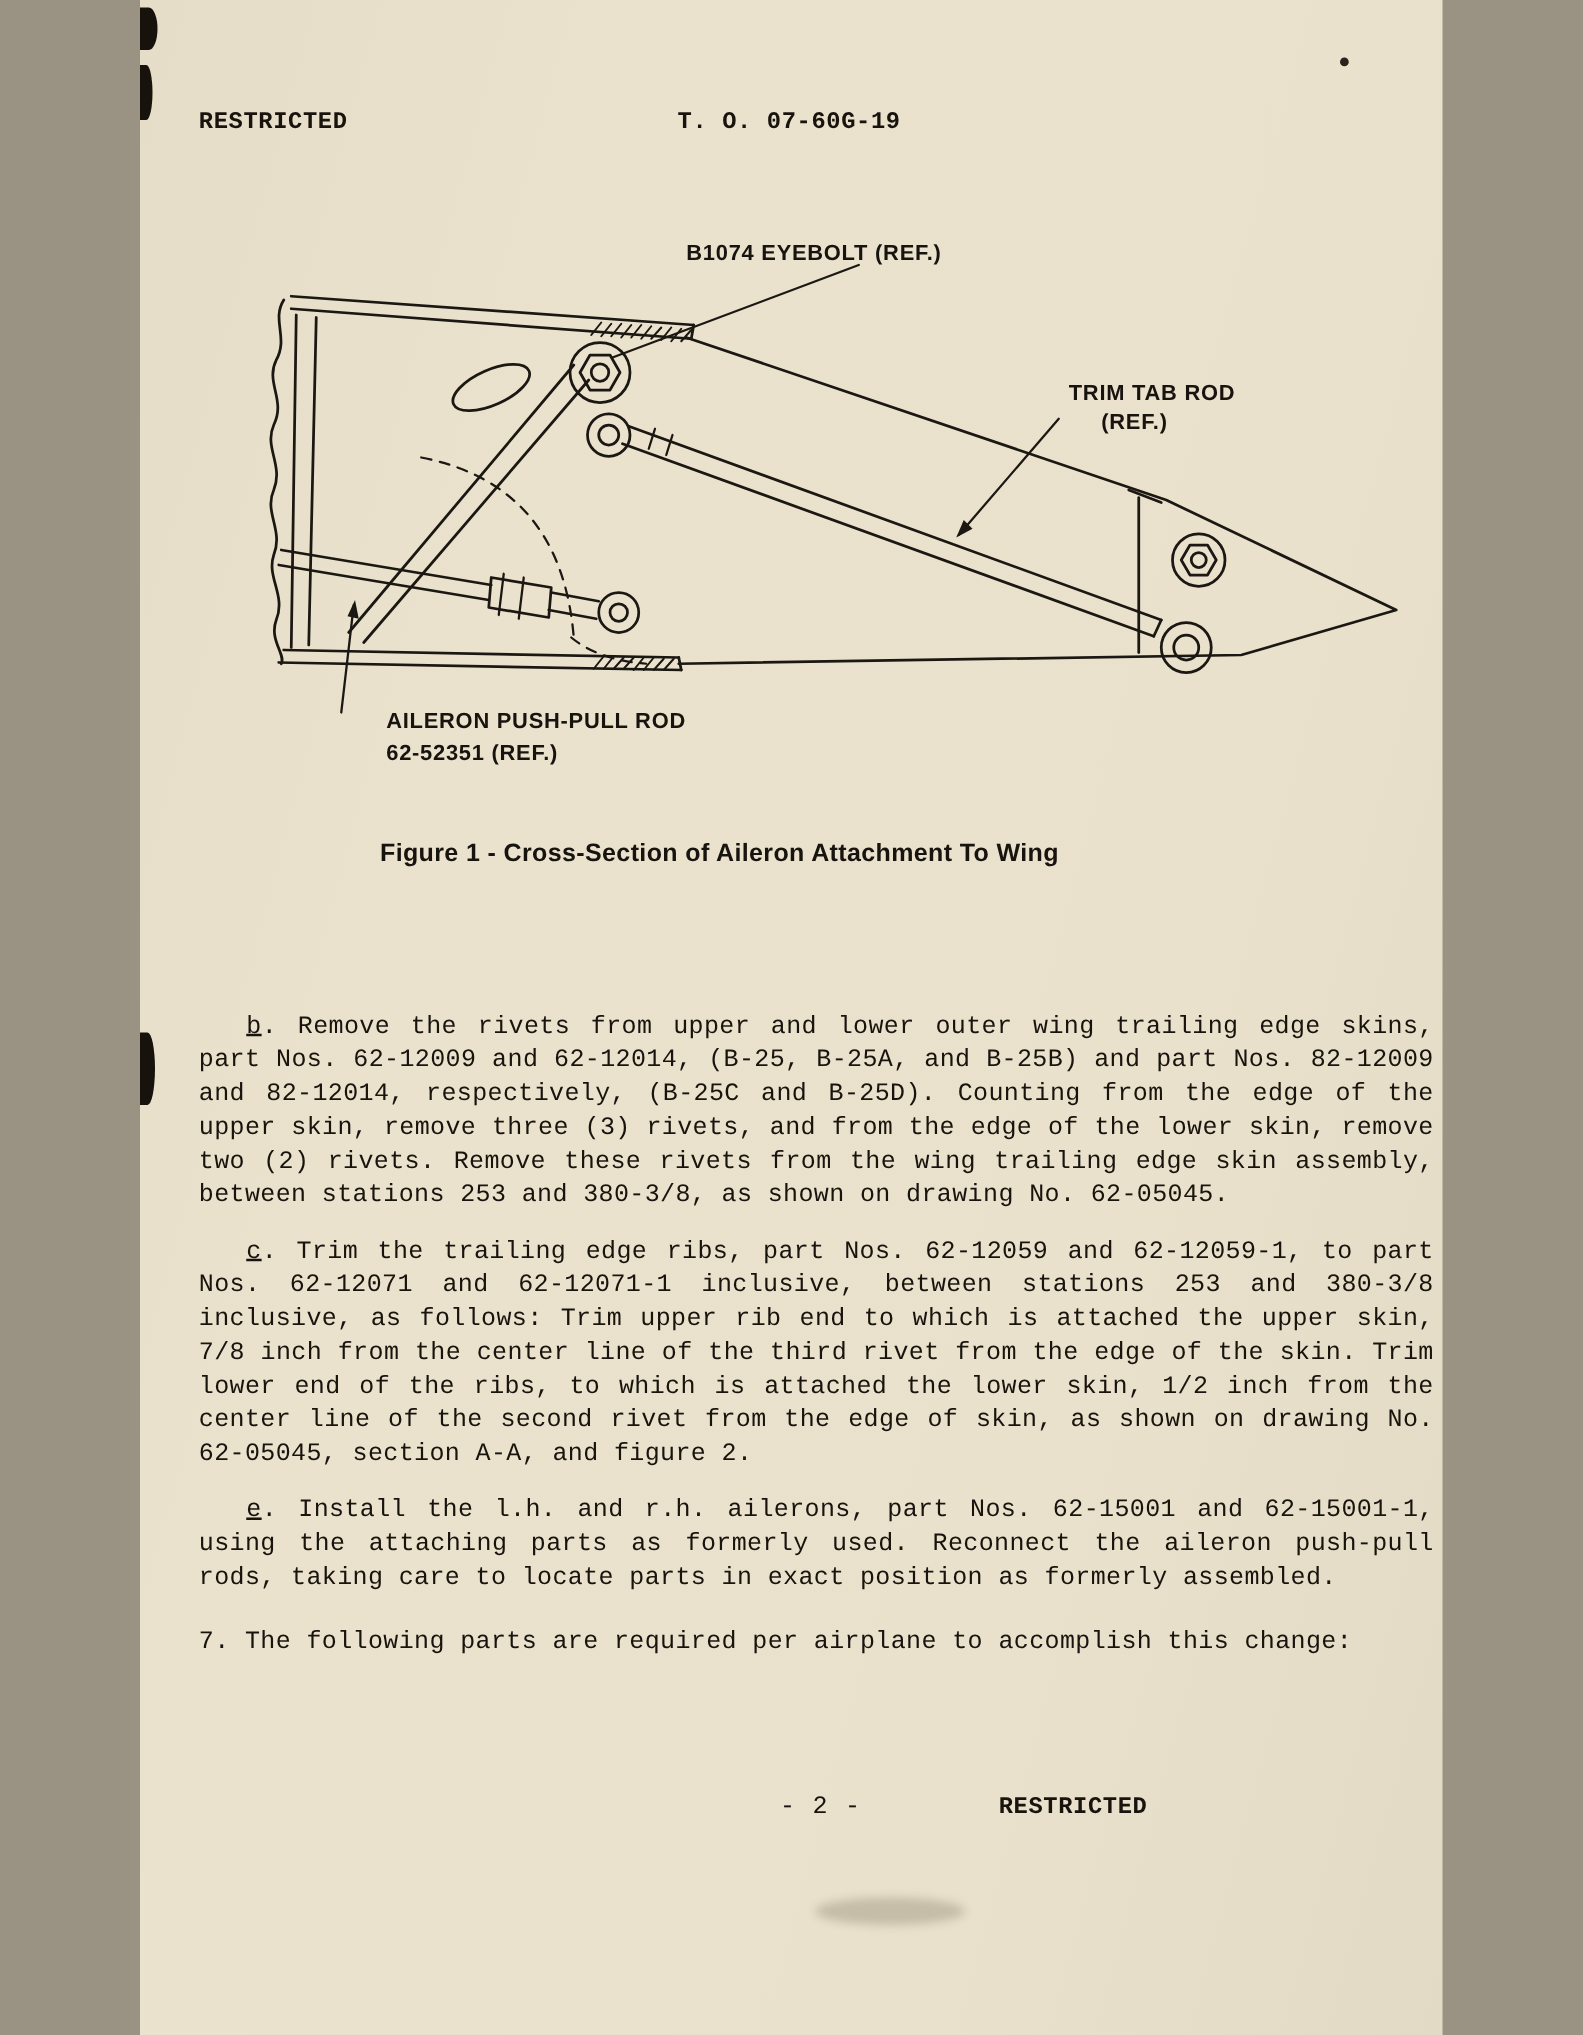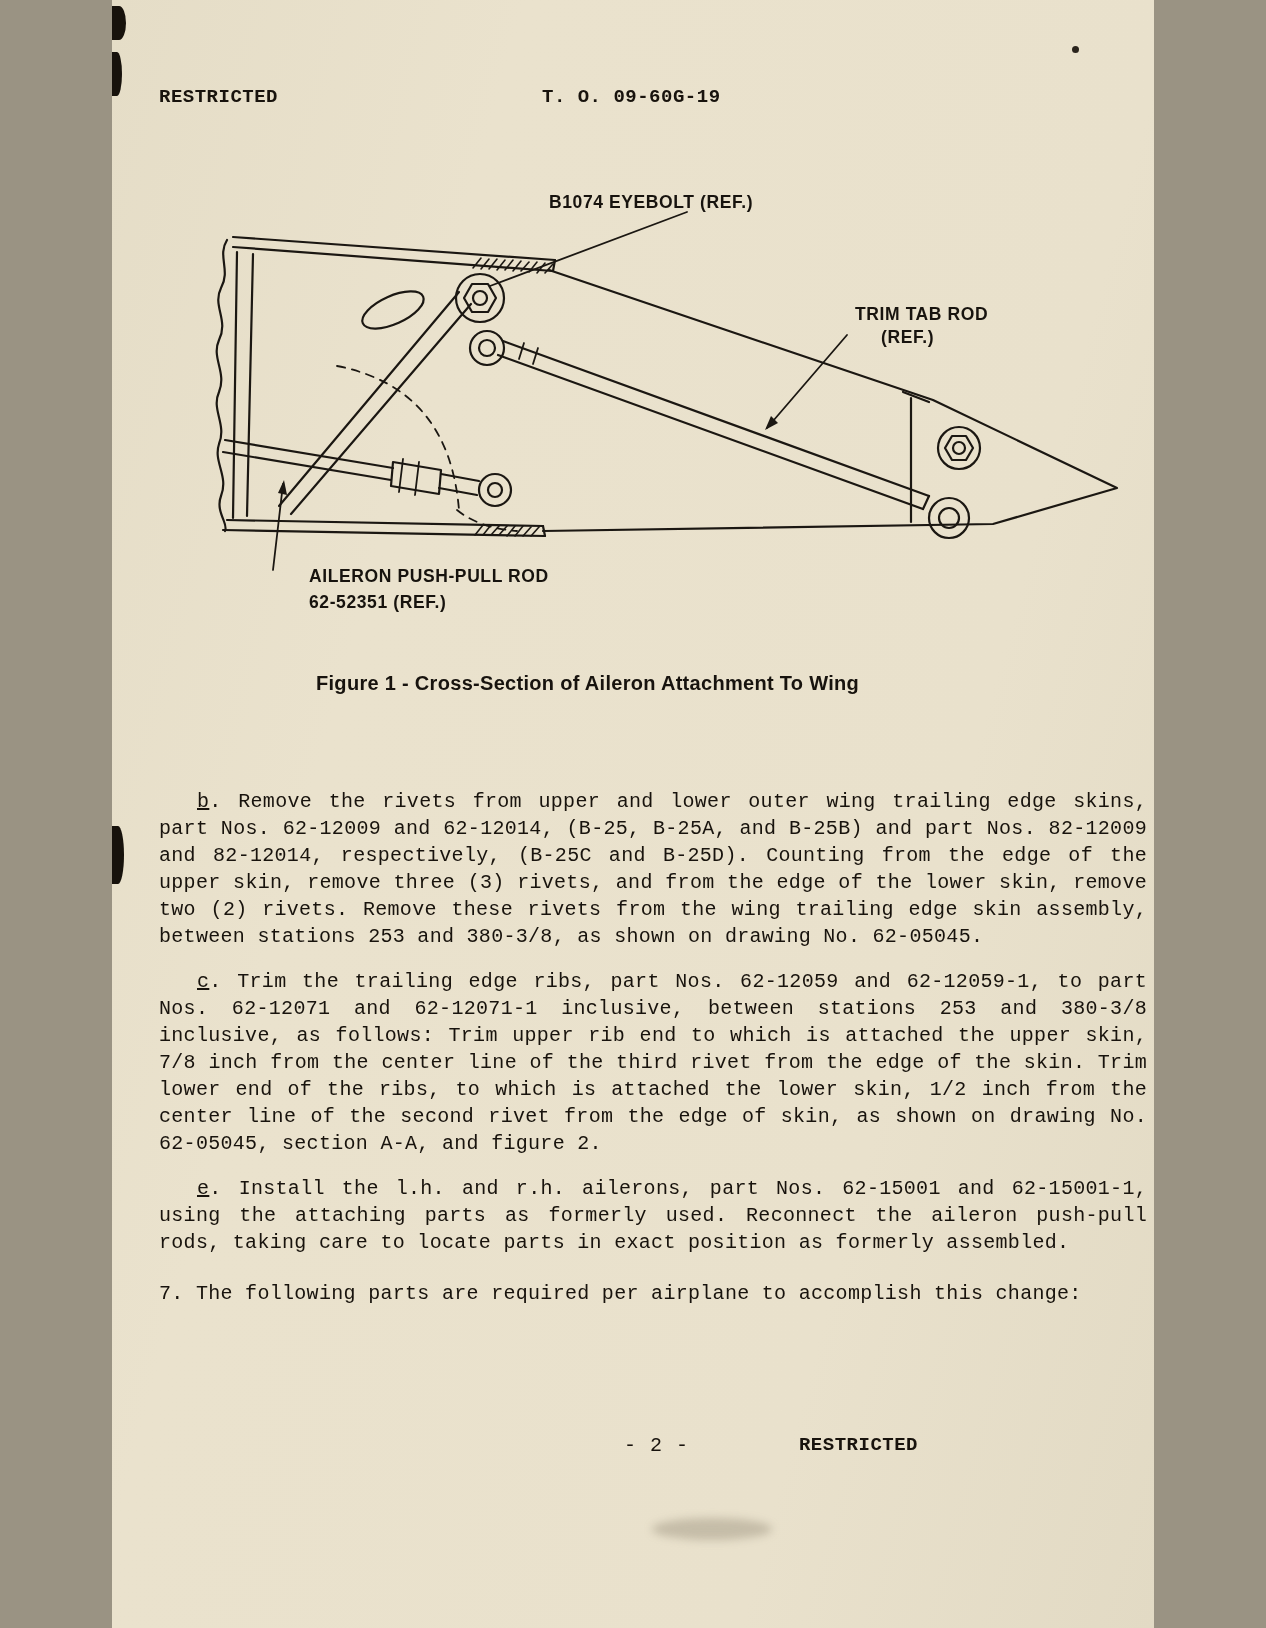--- a/index.html
+++ b/index.html
@@ -18,27 +18,27 @@
   }
   .header-center {
     position:absolute; left:430px; top:86px;
     font-weight:bold; font-size:19px; letter-spacing:0.5px;
   }
   .figure-svg {
     position:absolute; left:75px; top:180px;
     width:965px; height:460px;
   }
   .caption {
-    position:absolute; left:204px; top:672px;
+    position:absolute; left:192px; top:672px;
     font-family:"Liberation Sans", sans-serif;
     font-weight:bold; font-size:20px; letter-spacing:0.3px;
     color:#17130e;
   }
   .body-text {
-    position:absolute; left:47px; top:788px; width:988px;
+    position:absolute; left:47px; top:808px; width:988px;
     font-size:20px; line-height:27px;
     text-align:justify; letter-spacing:0.3px;
   }
   .body-text p { margin:0 0 18px 0; text-indent:38px; }
   .body-text p.item4 { text-indent:0; margin-top:24px; }
   .u { text-decoration:underline; }
   .footer-page {
     position:absolute; left:512px; top:1434px;
     font-size:20px; letter-spacing:1px;
   }
@@ -63,21 +63,21 @@
     position:absolute; left:540px; top:1518px; width:120px; height:22px;
     background:rgba(115,105,85,0.3); border-radius:50%; filter:blur(4px);
   }
 </style>
 </head>
 <body>
 
 <div class="page">
 
   <div class="header-left">RESTRICTED</div>
-  <div class="header-center">T. O. 09-60G-19</div>
+  <div class="header-center">T. O. 07-60G-19</div>
 
   <svg class="figure-svg" viewBox="0 0 965 460" xmlns="http://www.w3.org/2000/svg">
     <g stroke="#1b1712" stroke-width="2.2" fill="none" stroke-linecap="round" stroke-linejoin="round">
 
       <g>
         <path d="M40,60 C30,76 44,90 34,108 C25,126 42,140 32,160 C24,178 40,192 32,212 C24,230 40,244 32,264 C26,282 42,296 34,316 C28,332 42,344 38,351"></path>
       </g>
 
       <g>
         <path d="M46,57 L368,80"></path>

